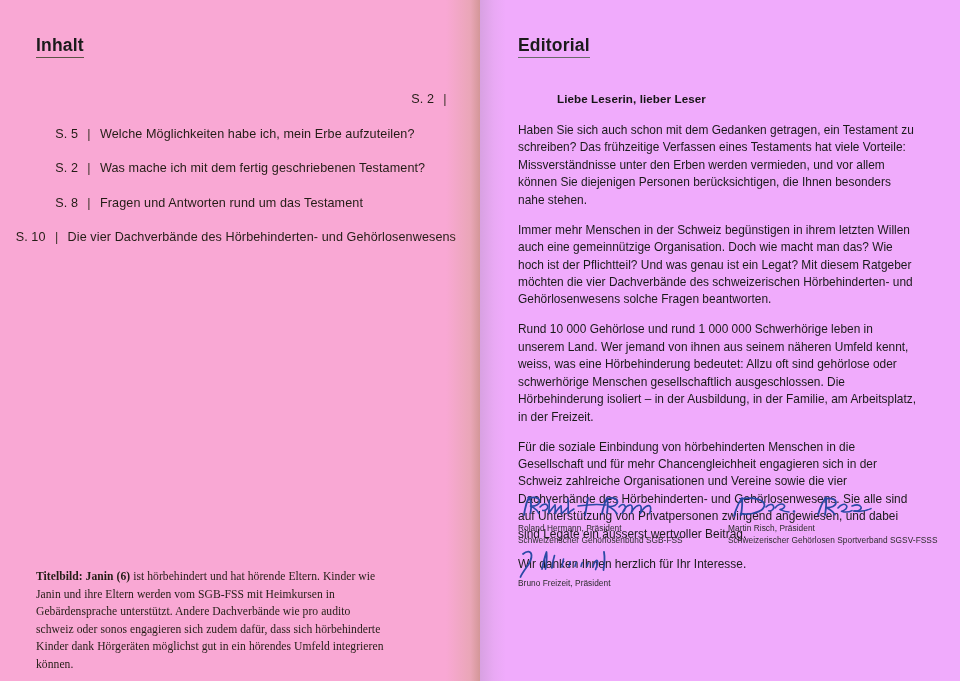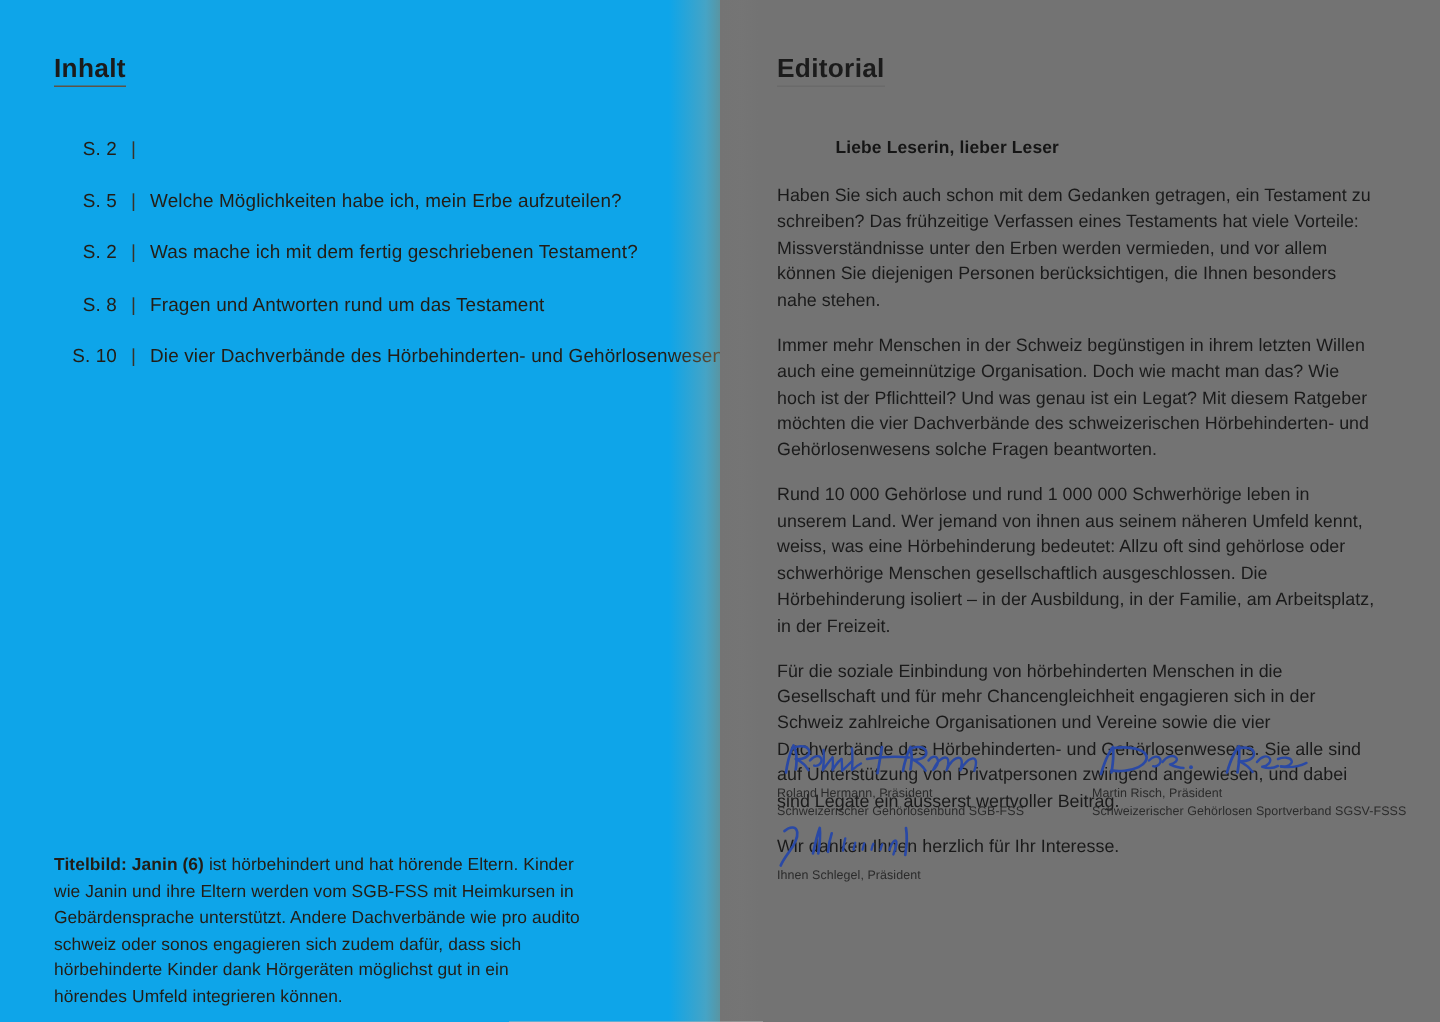--- a/index.html
+++ b/index.html
@@ -19,21 +19,21 @@
     width: 960px;
     height: 681px;
     display: flex;
   }
 
   
   #left-page {
     position: relative;
     width: 480px;
     height: 681px;
-    background: #0ea5e9;
+    background: #f9a8d4;
     flex: 0 0 480px;
     box-sizing: border-box;
   }
   
   #left-gutter-shade {
     position: absolute;
     top: 0;
     right: 0;
     width: 34px;
     height: 681px;
@@ -84,20 +84,21 @@
     top: 92px;
     width: 420px;
   }
   .toc-row {
     display: flex;
     align-items: baseline;
     margin-bottom: 20.5px;
     font-size: 12.6px;
     color: #231d16;
     letter-spacing: 0.1px;
+    justify-content: flex-end;
   }
   .toc-page {
     width: 42px;
     text-align: right;
     flex: 0 0 42px;
     font-variant-numeric: oldstyle-nums;
   }
   .toc-sep {
     flex: 0 0 22px;
     text-align: center;
@@ -111,31 +112,32 @@
   
   #caption {
     position: absolute;
     left: 36px;
     top: 568px;
     width: 352px;
     font-size: 11.6px;
     line-height: 1.52;
     color: #231d16;
     letter-spacing: 0.05px;
+    font-family: Liberation Serif, serif;
   }
   #caption b {
     font-weight: bold;
   }
 
   
   #right-page {
     position: relative;
     width: 480px;
     height: 681px;
-    background: #737373;
+    background: #f0abfc;
     flex: 0 0 480px;
     box-sizing: border-box;
   }
   #right-content {
     position: absolute;
     left: 38px;
     top: 92px;
     width: 400px;
   }
   #salutation {
@@ -314,19 +316,19 @@
           <path d="M24,22 C25.5,15 27,9 28.5,5 C29,10 28.5,16 27.5,22" stroke-width="1.8"></path>
           <path d="M34,21 C34.5,16 35.5,11.5 36.5,8.5" stroke-width="1.7"></path>
           <path d="M44,20 C44.5,16.5 45,14 45.5,12" stroke-width="1.6"></path>
           <path d="M51,19.5 C51.4,17.5 51.8,16 52.2,14.8" stroke-width="1.5"></path>
           <path d="M57,19.5 C57.4,17.5 57.8,16.2 58.2,15.2" stroke-width="1.5"></path>
           <path d="M63,19.5 C63.4,17.6 63.8,16.4 64.2,15.5" stroke-width="1.5"></path>
           <path d="M69,19.5 C69.4,17.8 69.8,16.6 70.2,15.8" stroke-width="1.5"></path>
           <path d="M75,19.5 C75.6,17.4 76.4,15.6 77.6,14.2 C79,12.6 80,13.4 79.6,15.8 C79.2,18 78.4,20.4 77.6,22.6" stroke-width="1.6"></path>
           <path d="M86,5 C87,11 86.5,17 85.5,23" stroke-width="1.8"></path>
         </svg>
-        <div class="sig-name">Ihnen Schlegel, Präsident</div>
+        <div class="sig-name">Bruno Freizeit, Präsident</div>
       </div>
 
     </div>
   </div>
 
 </div>
 
 </body></html>

